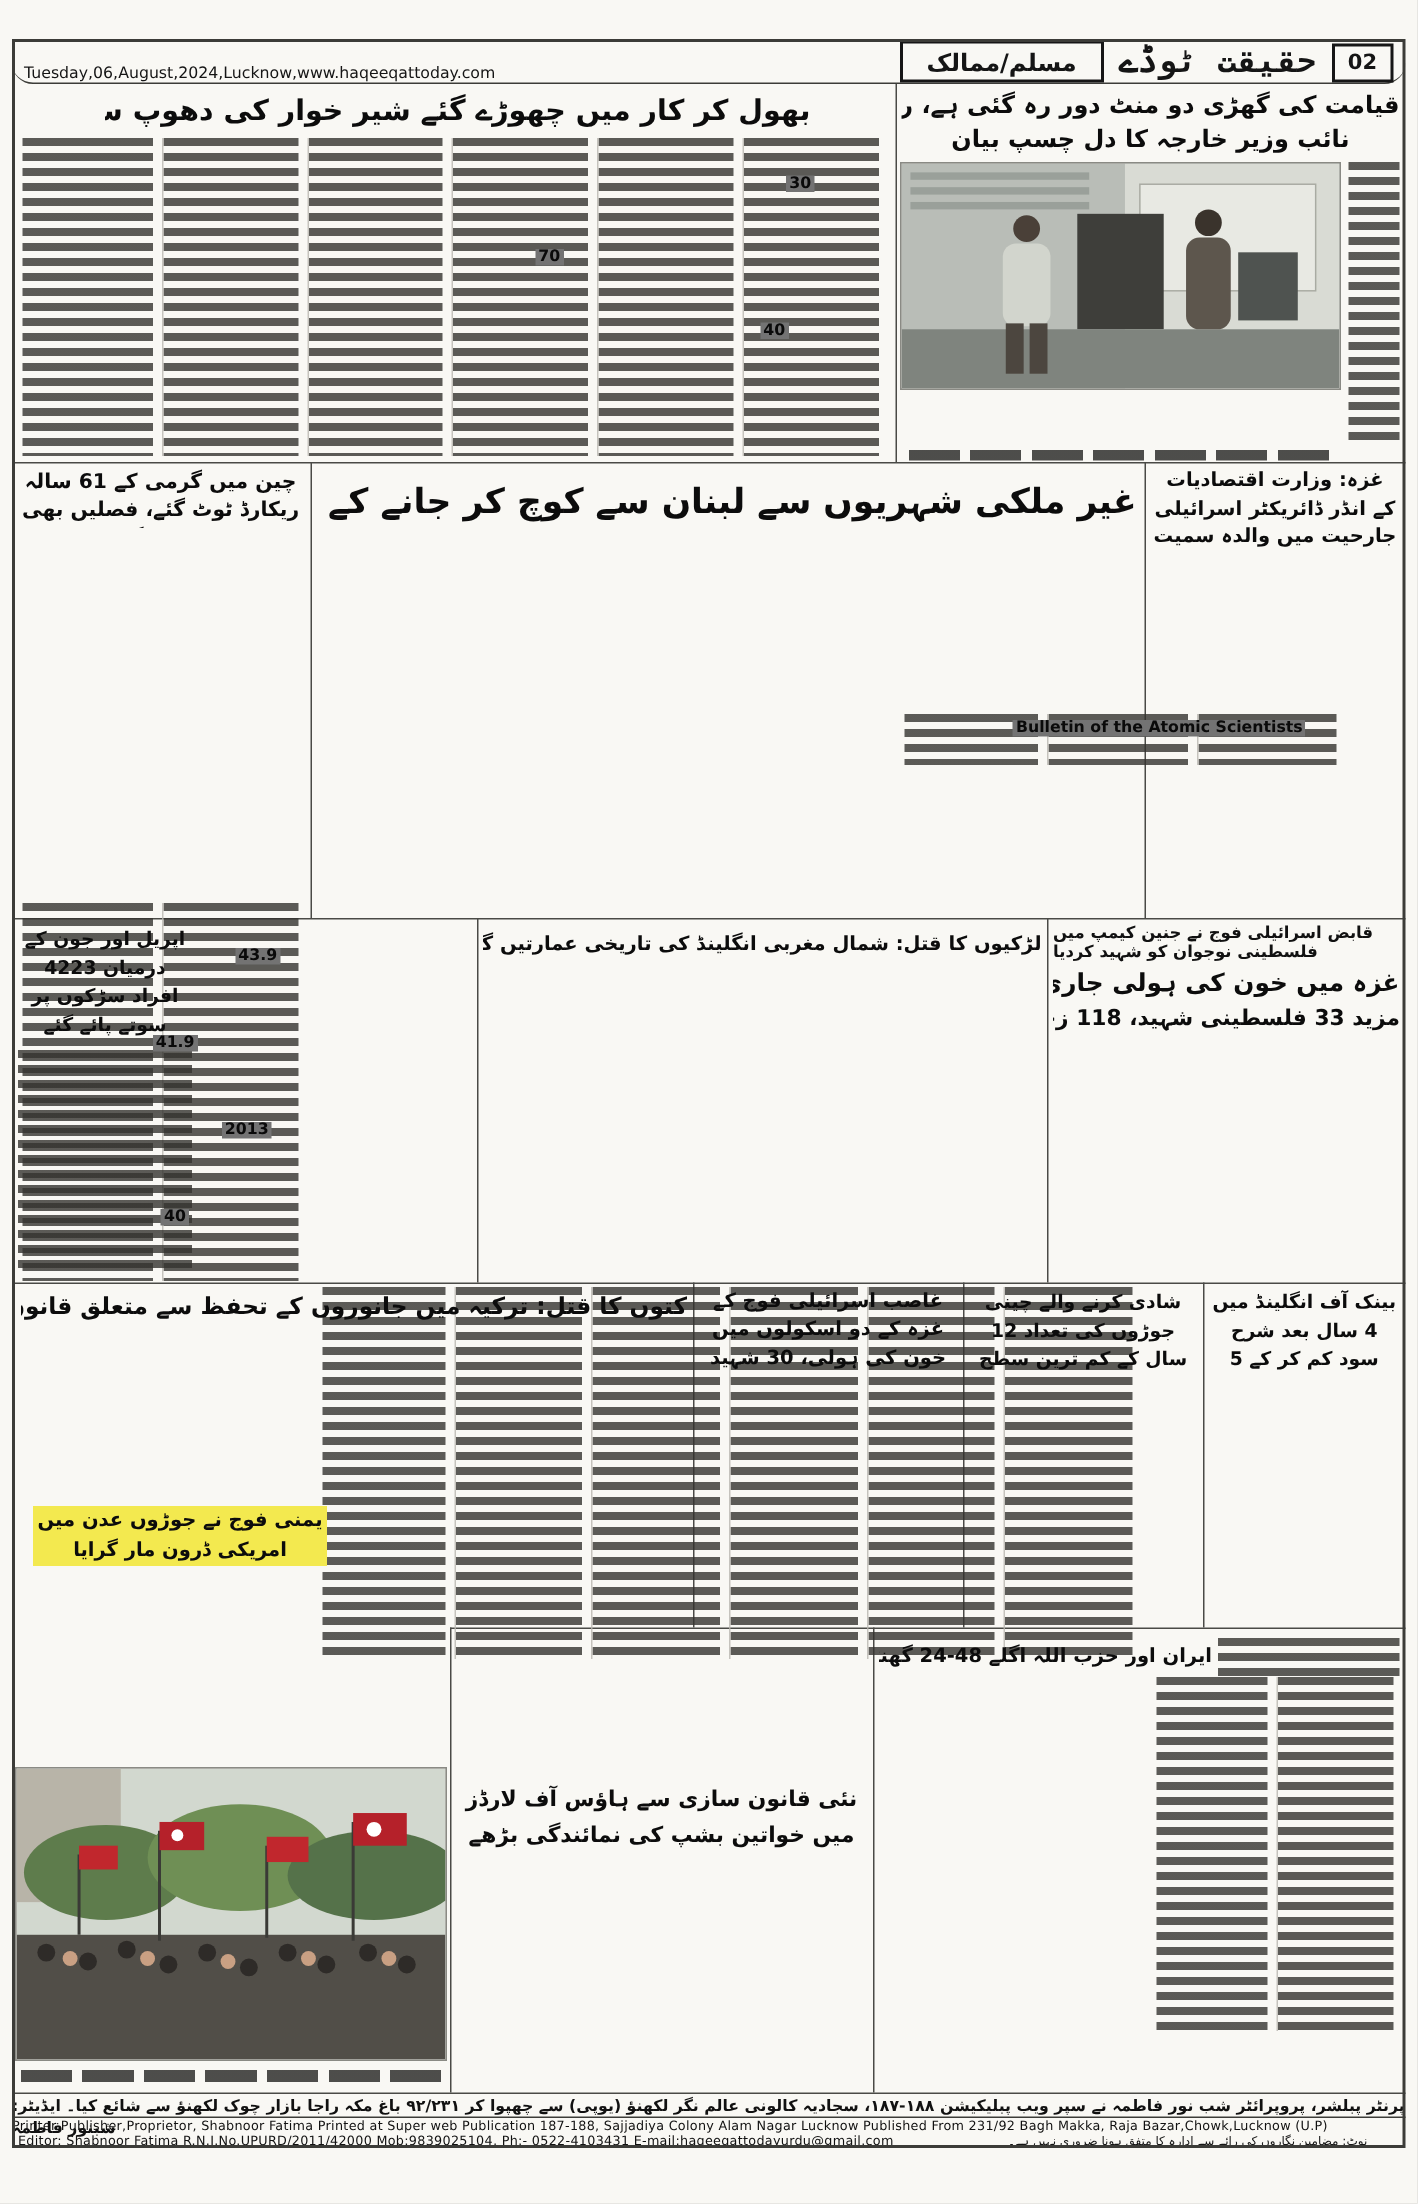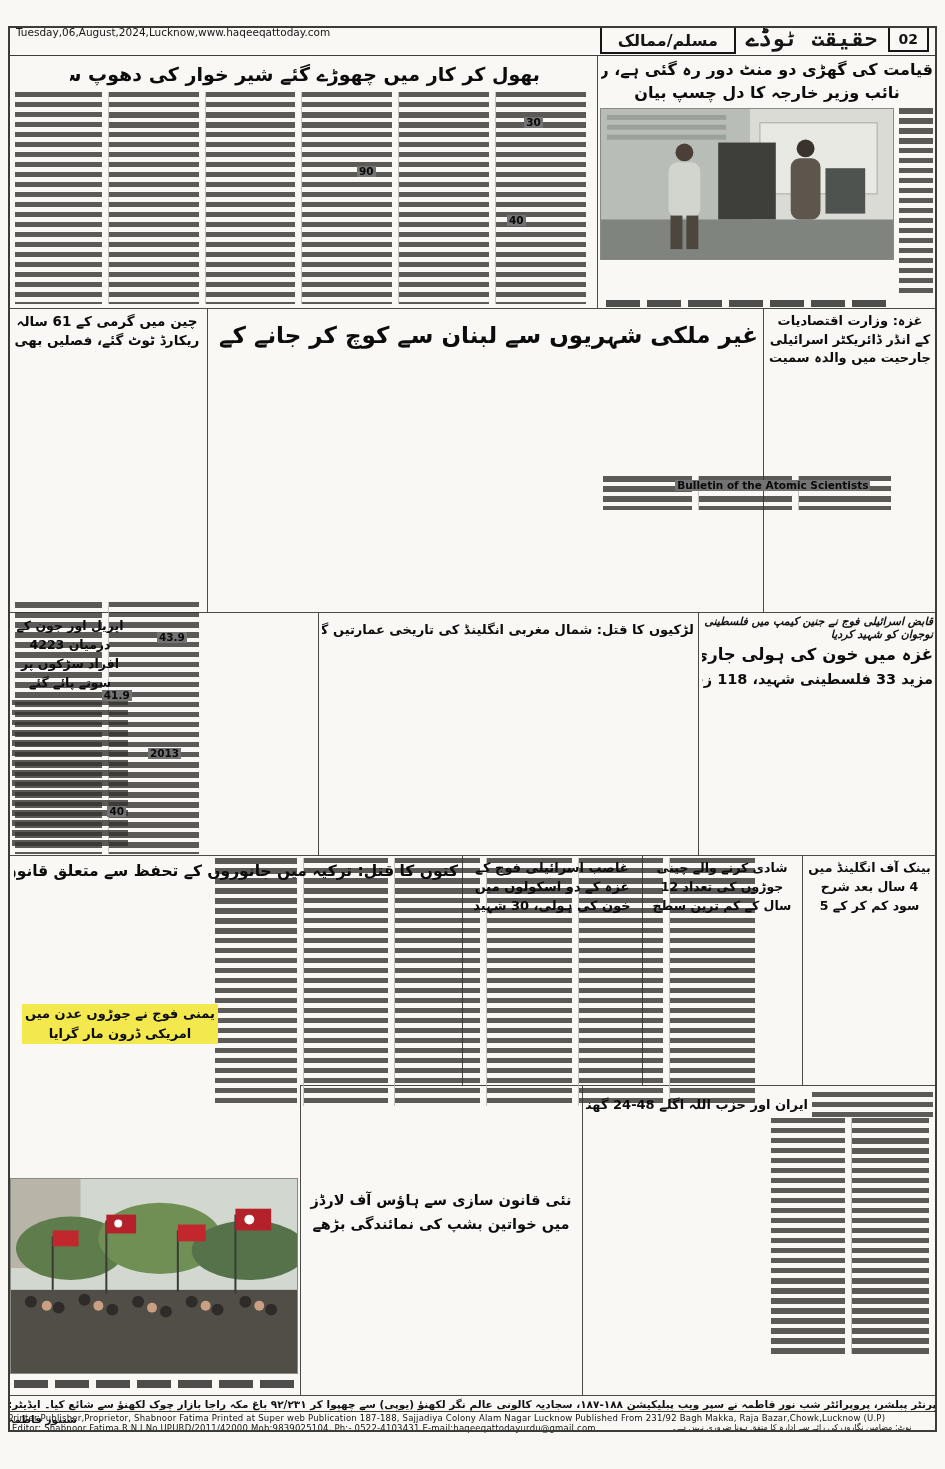--- a/index.html
+++ b/index.html
@@ -17,33 +17,33 @@
   .col{flex:1;height:100%;margin:0 3px;}
   .col + .col{border-left:1px solid #b9b7b0;padding-left:3px;}
   .stat{position:absolute;z-index:5;background:#737373;font-weight:bold;font-size:10.5px;
         line-height:11px;padding:0 2px;direction:ltr;color:#0a0a0a;white-space:nowrap;}
   .vrule{width:1px;background:#4a4a46;}
   .hrule{height:1px;background:#4a4a46;}
   .frame-outline{border:2px solid #3c3c38;pointer-events:none;z-index:40;}
   .photo{border:1px solid #8a8a84;background:#c6c8c2;overflow:hidden;}
   .photo svg{display:block;width:100%;height:100%;}
   .box{border:2px solid #161616;display:flex;align-items:center;justify-content:center;font-weight:bold;}
-  .kicker{font-weight:bold;direction:rtl;text-align:right;color:#111;font-style:italic;}
+  .kicker{font-weight:bold;direction:rtl;text-align:left;color:#111;}
   .footer-text{text-align:left;letter-spacing:.2px;color:#111;}
 </style>
 </head>
 <body>
 
 <div class="page">
 
   
   <div class="abs frame-outline" style="left:8px;top:26px;width:929px;height:1406px;"></div>
 
   
-  <div class="abs" style="left:8px;top:26px;width:929px;height:30px;border-bottom:1px solid #3c3c38;display:flex;align-items:flex-start;padding:0 8px;gap:10px;">
+  <div class="abs" style="left:8px;top:26px;width:929px;height:30px;border-bottom:1px solid #3c3c38;display:flex;align-items:flex-end;padding:0 8px;gap:10px;border-radius:14px;">
     <span style="font-size:10.5px;margin-right:auto;">Tuesday,06,August,2024,Lucknow,www.haqeeqattoday.com</span>
     <span class="box urdu" style="font-size:16px;padding:0 16px;height:24px;">مسلم/ممالک</span>
     <span class="urdu" style="font-weight:bold;font-size:22px;font-family:Liberation Mono, monospace;">حقیقت ٹوڈے</span>
     <span class="box" style="font-size:14px;padding:0 9px;height:22px;">02</span>
   </div>
 
   
   <div class="abs hrule" style="left:8px;top:308px;width:929px;"></div>
   <div class="abs hrule" style="left:8px;top:612px;width:929px;"></div>
   <div class="abs hrule" style="left:8px;top:855px;width:929px;"></div>
@@ -66,21 +66,21 @@
   <div class="art">
     <div class="abs hl nowrap" style="left:70px;top:60px;width:470px;height:28px;font-size:19px;line-height:28px;">بھول کر کار میں چھوڑے گئے شیر خوار کی دھوپ سے موت</div>
     <div class="abs cols" style="left:12px;top:92px;width:577px;height:212px;">
         <div class="col sim"></div>
         <div class="col sim"></div>
         <div class="col sim"></div>
         <div class="col sim"></div>
         <div class="col sim"></div>
         <div class="col sim"></div>
         <span class="stat" style="top: 12%; right: 8%;">30</span>
-        <span class="stat" style="top: 35%; right: 37%;">90</span>
+        <span class="stat" style="top: 35%; right: 37%;">70</span>
         <span class="stat" style="top: 58%; right: 11%;">40</span>
       </div>
   </div>
 
   
   <div class="art">
     <div class="abs hl nowrap" style="left:601px;top:58px;width:332px;height:23px;font-size:16px;line-height:23px;">قیامت کی گھڑی دو منٹ دور رہ گئی ہے، روسی</div>
     <div class="abs hl nowrap" style="left:601px;top:82px;width:332px;height:22px;font-size:16px;line-height:22px;">نائب وزیر خارجہ کا دل چسپ بیان</div>
     <div class="abs photo" style="left:600px;top:108px;width:294px;height:152px;">
       <svg viewBox="0 0 294 152" preserveAspectRatio="none">

